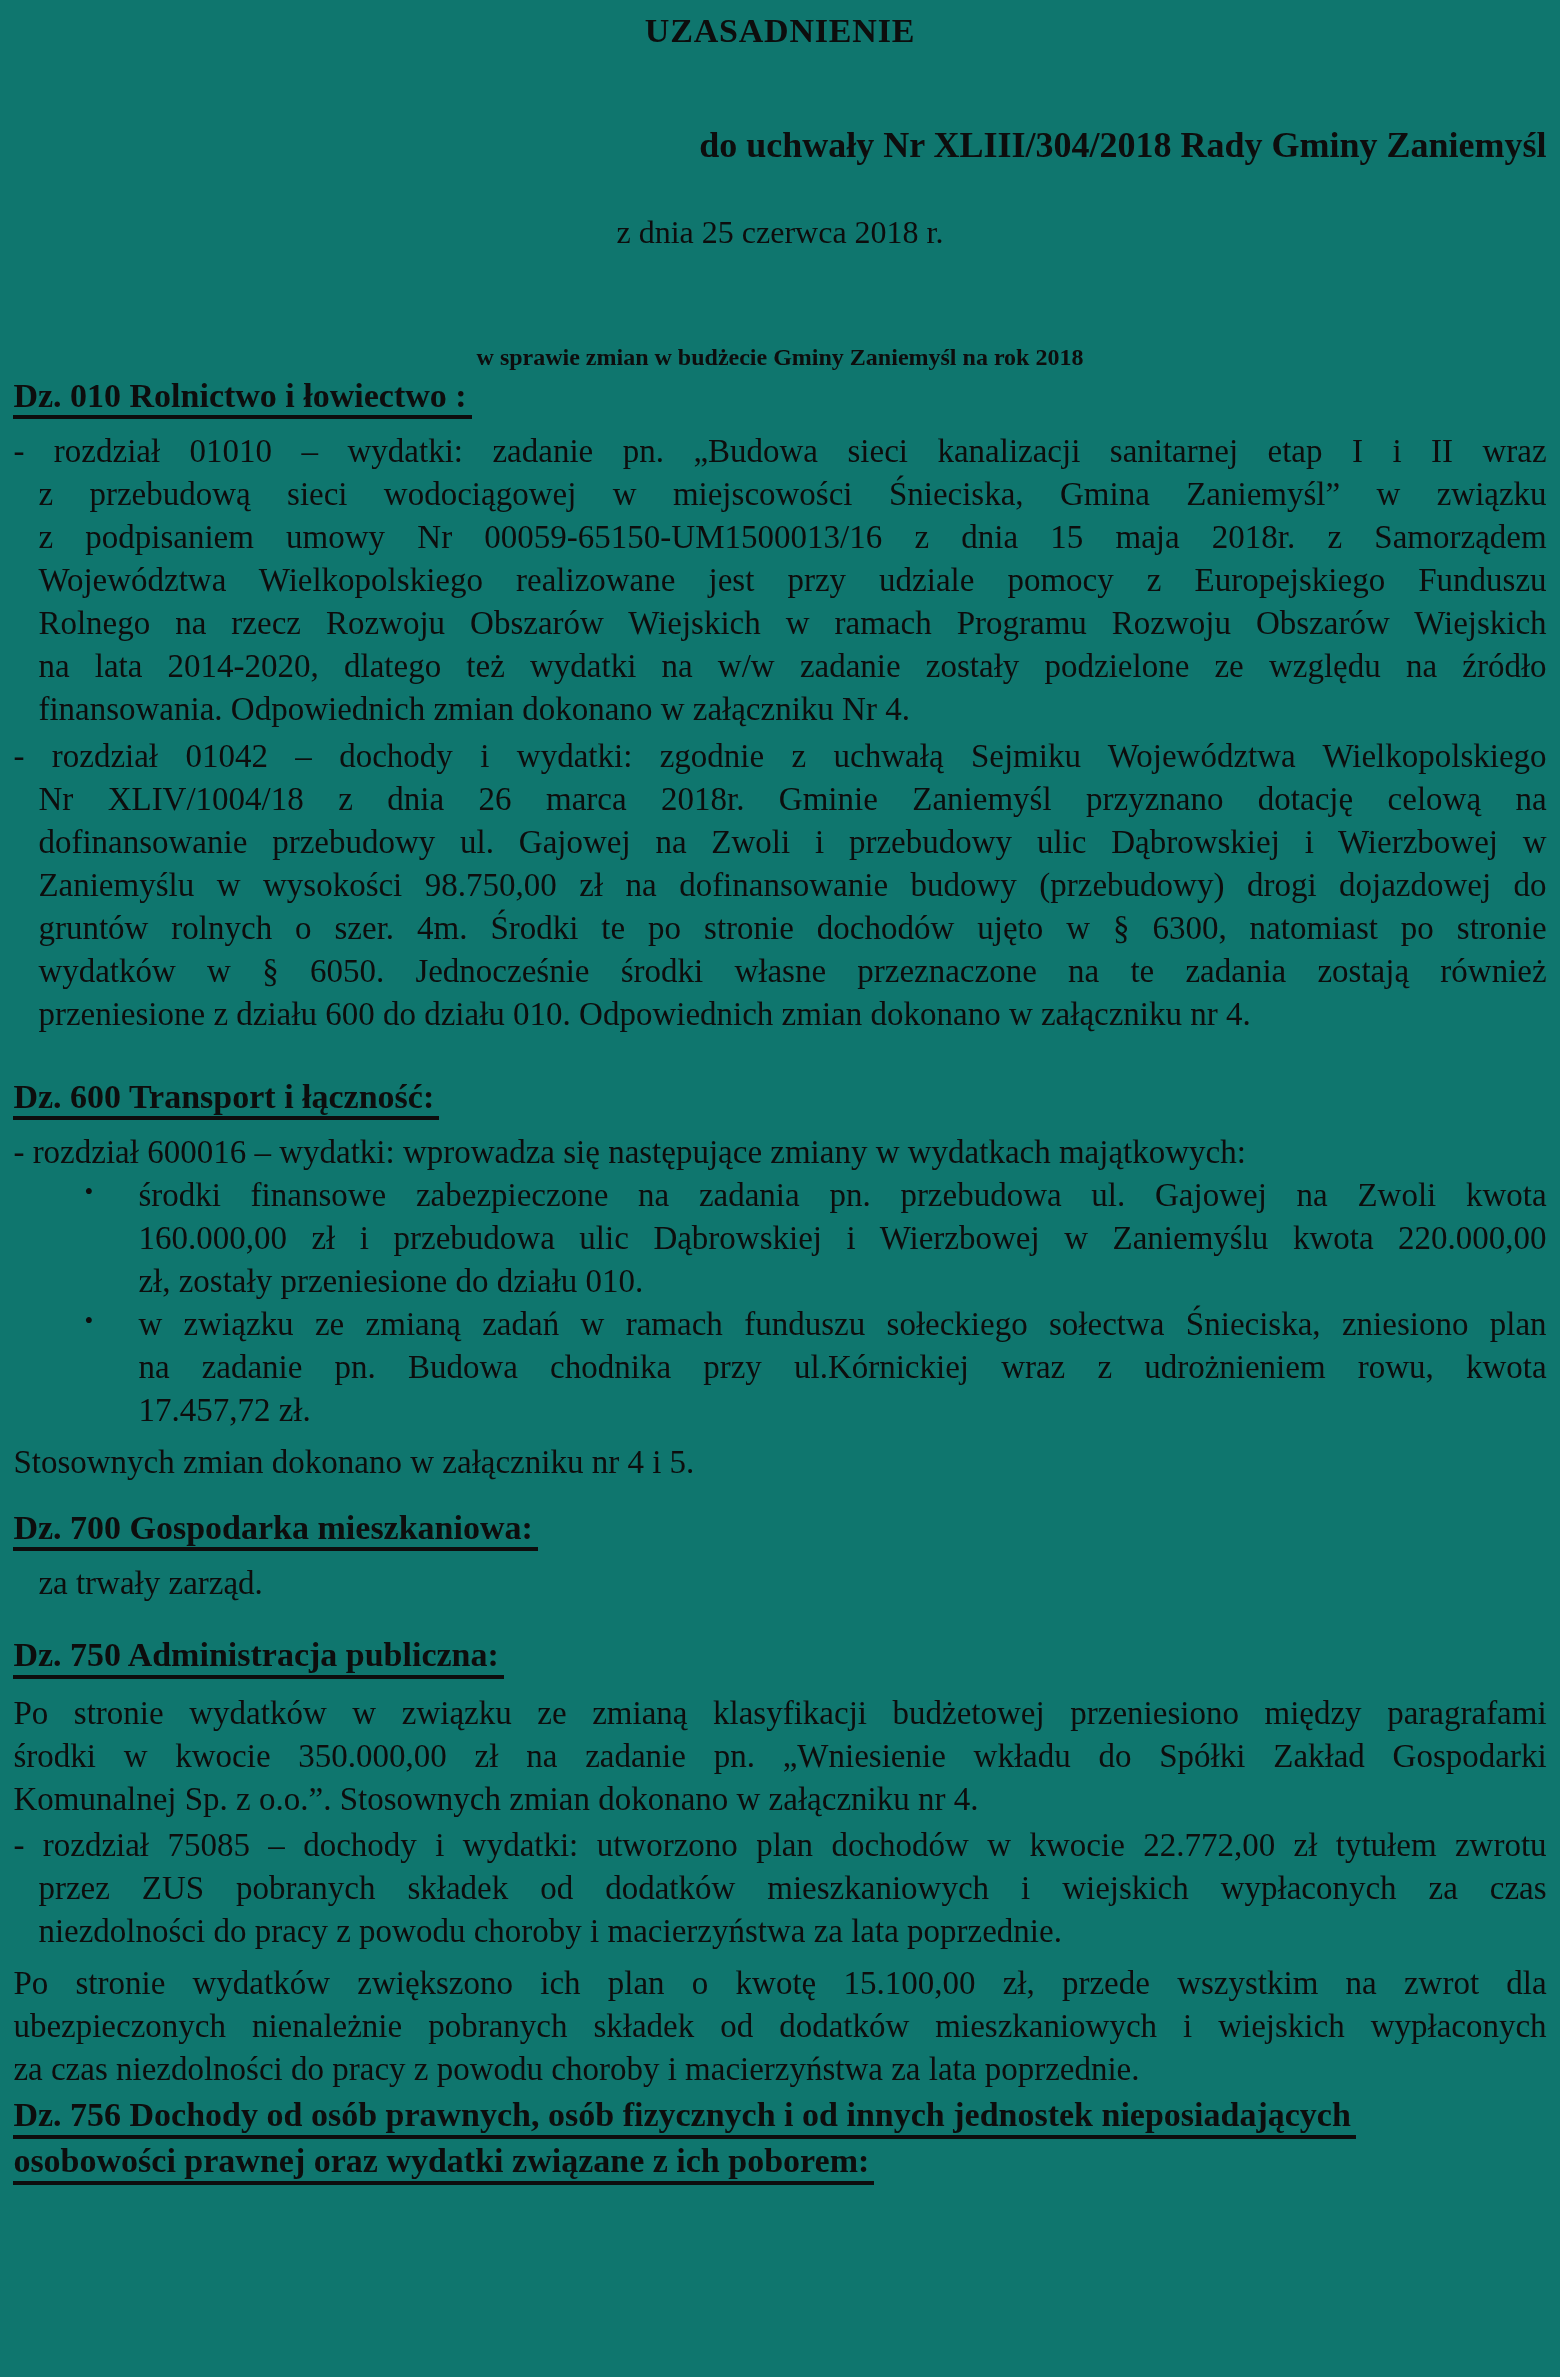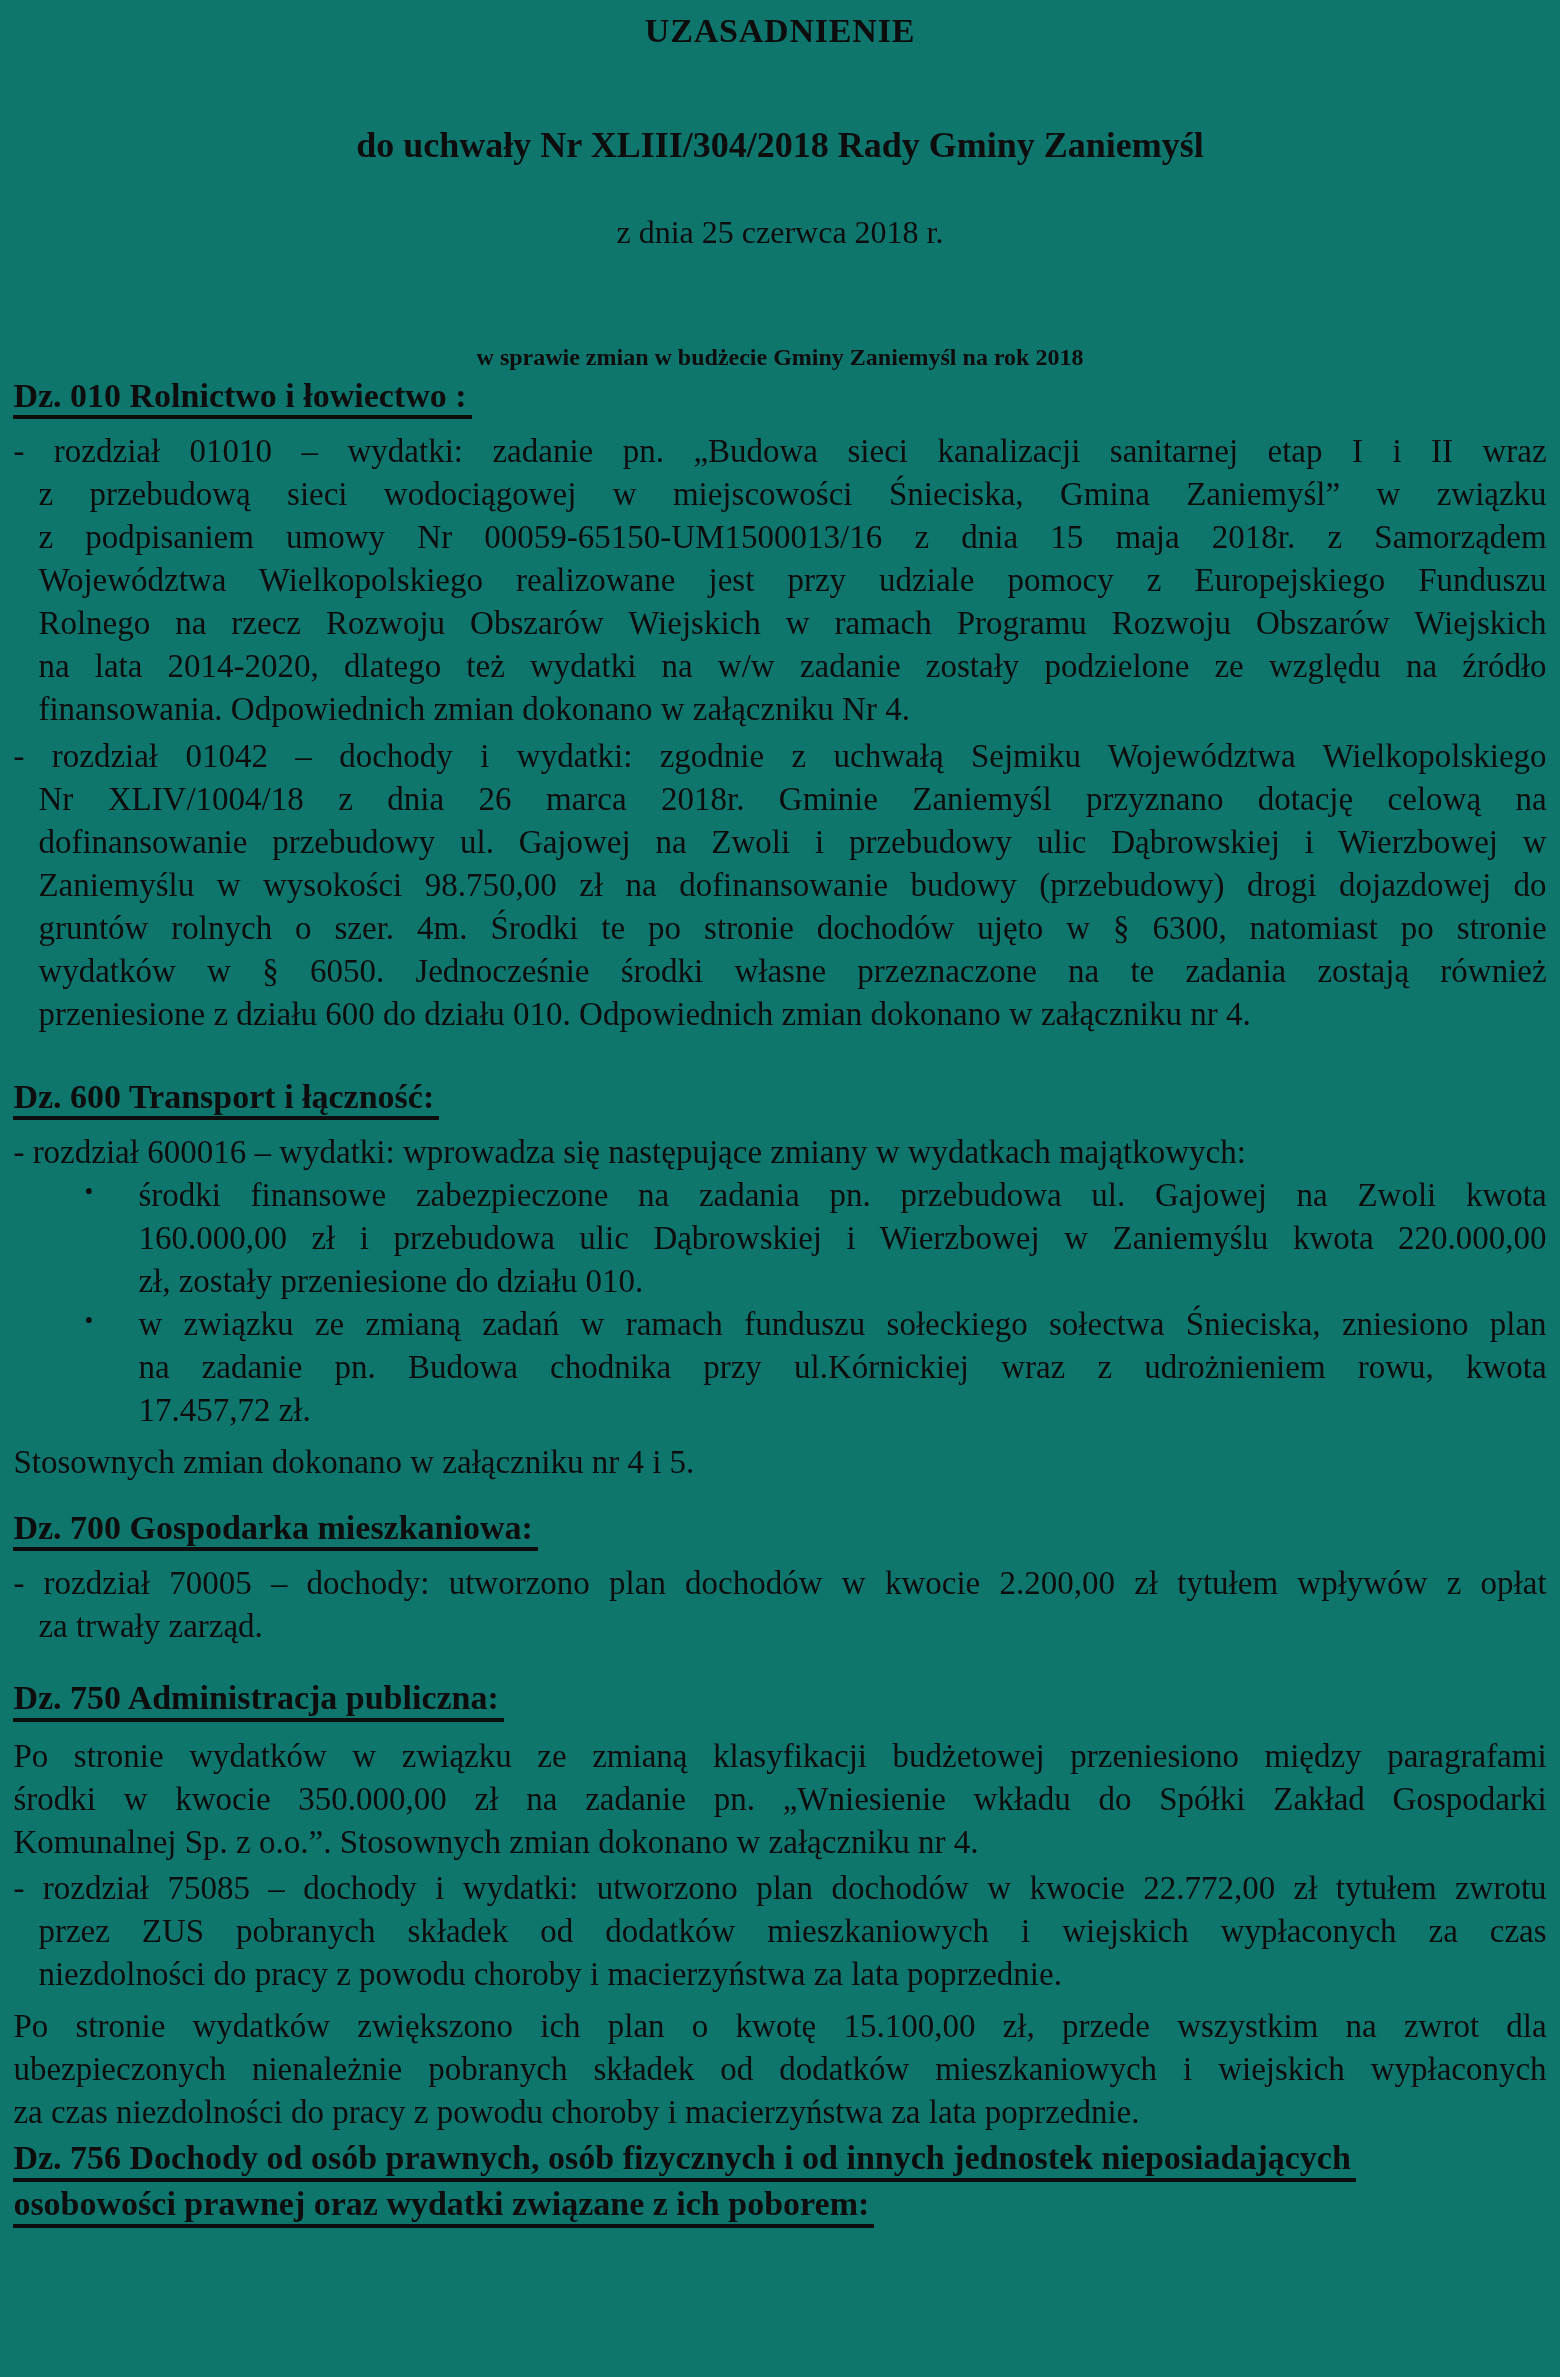--- a/index.html
+++ b/index.html
@@ -18,21 +18,21 @@
 
   
   .doc-title {
     text-align: center;
     font-weight: bold;
     font-size: 34px;
     letter-spacing: 0.8px;
     line-height: 38px;
   }
   .doc-subtitle {
-    text-align: center;
+    text-align: right;
     font-weight: bold;
     font-size: 36px;
     line-height: 42px;
     margin-top: 74px;
   }
   .doc-date {
     text-align: center;
     font-size: 32px;
     line-height: 39px;
     margin-top: 47px;
@@ -146,21 +146,20 @@
         </div>
         <div class="block flush">
           <div class="line last">Stosownych zmian dokonano w załączniku nr 4 i 5.</div>
         </div>
       </section>
       <section>
         <div class="sec-heading">
           <div class="hline"><span class="hl">Dz. 700 Gospodarka mieszkaniowa:</span></div>
         </div>
         <div class="block hang">
-          <div class="line jl">- rozdział 70005 – dochody: utworzono plan dochodów w kwocie 2.200,00 zł tytułem wpływów z opłat</div>
           <div class="line last cont">za trwały zarząd.</div>
         </div>
       </section>
       <section>
         <div class="sec-heading">
           <div class="hline"><span class="hl">Dz. 750 Administracja publiczna:</span></div>
         </div>
         <div class="block flush">
           <div class="line jl">Po stronie wydatków w związku ze zmianą klasyfikacji budżetowej przeniesiono między paragrafami</div>
           <div class="line jl">środki w kwocie 350.000,00 zł na zadanie pn. „Wniesienie wkładu do Spółki Zakład Gospodarki</div>

